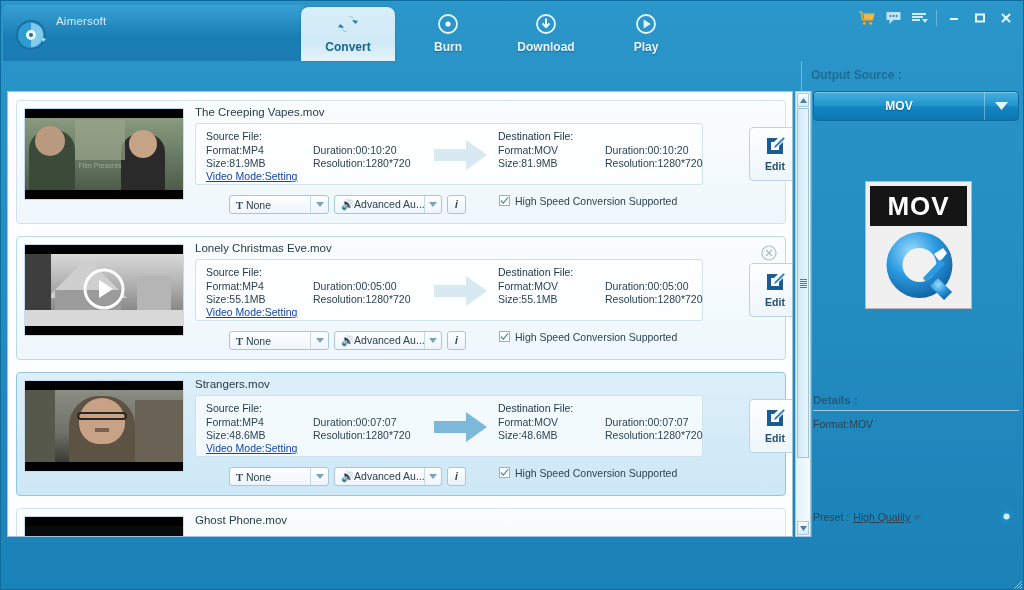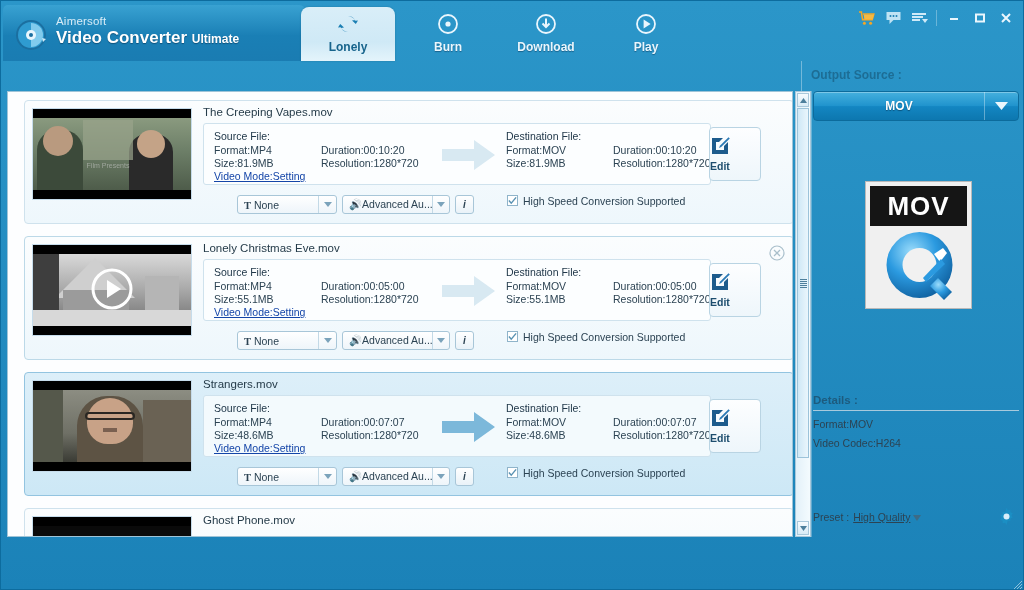--- a/index.html
+++ b/index.html
@@ -77,21 +77,21 @@
 
   
   .listpanel {
     position:absolute; left:6px; top:90px; width:786px; height:446px;
     background:#fdfeff; border:1px solid #9fc4d8;
     overflow:hidden;
   }
   .row {
     position:absolute; left:8px; width:770px; height:124px;
     background:linear-gradient(180deg,#fbfdfe 0%,#eef7fc 100%);
-    border:1px solid #cfe2ed; border-radius:4px;margin-left:8px;
+    border:1px solid #cfe2ed; border-radius:4px;
   }
   .row.sel {
     background:linear-gradient(180deg,#ddeff9 0%,#cde8f6 100%);
     border:1px solid #93c4e0;
   }
   .row.hov { border:1px solid #bcd9e8; }
   .thumb {
     position:absolute; left:7px; top:7px; width:160px; height:92px;
     background:#000; border:1px solid #c6dceb; overflow:hidden;
   }
@@ -133,24 +133,24 @@
     display:flex; align-items:center; justify-content:center;
     font-size:10px; font-weight:bold; font-style:italic; color:#2c4353; cursor:pointer;
   }
   .hsc { position:absolute; left:482px; top:94px; display:flex; align-items:flex-start; gap:5px; }
   .cbox {
     width:11px; height:11px; background:#fff; border:1px solid #8fb4ca;
     display:flex; align-items:center; justify-content:center;
   }
   .hsc .lbl { font-size:10.5px; color:#2c4353; }
   .editbtn {
-    position:absolute; left:684px; top:26px; width:52px; height:54px;
+    position:absolute; left:732px; top:26px; width:52px; height:54px;
     background:linear-gradient(180deg,#fdfeff 0%,#eef6fb 100%);
     border:1px solid #b9d4e3; border-radius:4px; cursor:pointer;
-    display:flex; flex-direction:column; align-items:flex-start; justify-content:center; gap:2px;
+    display:flex; flex-direction:column; align-items:center; justify-content:center; gap:2px;
   }
   .editbtn .el { font-size:10.5px; font-weight:bold; color:#1d4d6e; }
   .rowclose {
     position:absolute; right:8px; top:8px; width:16px; height:16px; cursor:pointer;
   }
 
   
   .sbar {
     position:absolute; left:794px; top:90px; width:16px; height:446px;
     background:linear-gradient(90deg,#e3f1f9,#f4fbfe);
@@ -214,32 +214,31 @@
           <circle cx="16" cy="16" r="15" fill="#1b6fa0"></circle>
           <circle cx="16" cy="16" r="13" fill="#2f9bd0"></circle>
           <path d="M16 4a12 12 0 0 1 0 24" fill="#8fd3f2" opacity=".85"></path>
           <circle cx="16" cy="16" r="5" fill="#e8f6fd"></circle>
           <circle cx="16" cy="16" r="2" fill="#1b6fa0"></circle>
           <path d="M27 19l4 1-3 3z" fill="#cdeaf8"></path>
         </svg>
       </div>
       <div class="brandtext">
         <div class="brand-line1">Aimersoft</div>
-        <div class="brand-line2"><span>Video Converter</span> <span class="ult">Ultimate</span></div>
       </div>
     </div>
 
     <div class="tabs">
       <div class="tab active" style="left:0px">
         <span class="tico">
           <svg width="22" height="22" viewBox="0 0 22 22">
               <path d="M11 3a8 8 0 0 1 7 4l-3 .4 3.8 3.6L21 7.4l-2.6.3A9.6 9.6 0 0 0 11 3zM11 19a8 8 0 0 1-7-4l3-.4L3.2 11 1 14.6l2.6-.3A9.6 9.6 0 0 0 11 19z" fill="#1b7fb3"></path>
             </svg>
         </span>
-        <span class="tlabel">Lonely</span>
+        <span class="tlabel">Convert</span>
       </div>
       <div class="tab" style="left:100px">
         <span class="tico">
           <svg width="22" height="22" viewBox="0 0 22 22">
               <circle cx="11" cy="11" r="9" fill="none" stroke="#eaf6fd" stroke-width="1.8"></circle>
               <circle cx="11" cy="11" r="2.6" fill="#eaf6fd"></circle>
             </svg>
         </span>
         <span class="tlabel">Burn</span>
       </div>
@@ -651,21 +650,20 @@
         <path d="M60 58l8-8 14 14-8 8z" fill="url(#qg)"></path>
         <path d="M64 26l9-6 4 5-7 9z" fill="#ffffff"></path>
         <path d="M71 31l-18 19 3 4 19-18z" fill="#2b9ae0"></path>
       </svg>
     </div>
 
     <div class="detailsbox">
       <div class="detailstitle">Details :</div>
       <div class="detailsrule"></div>
       <div class="dline">Format:MOV</div>
-      <div class="dline">Video Codec:H264</div>
     </div>
 
     <div class="presetrow">
       <span class="pl">Preset :</span>
       <span class="pv">High Quality</span>
       <span class="pc">
         <svg width="8" height="6" viewBox="0 0 8 6">
             <path d="M0 0h8L4 6z" fill="#3c6b86"></path>
           </svg>
       </span>

